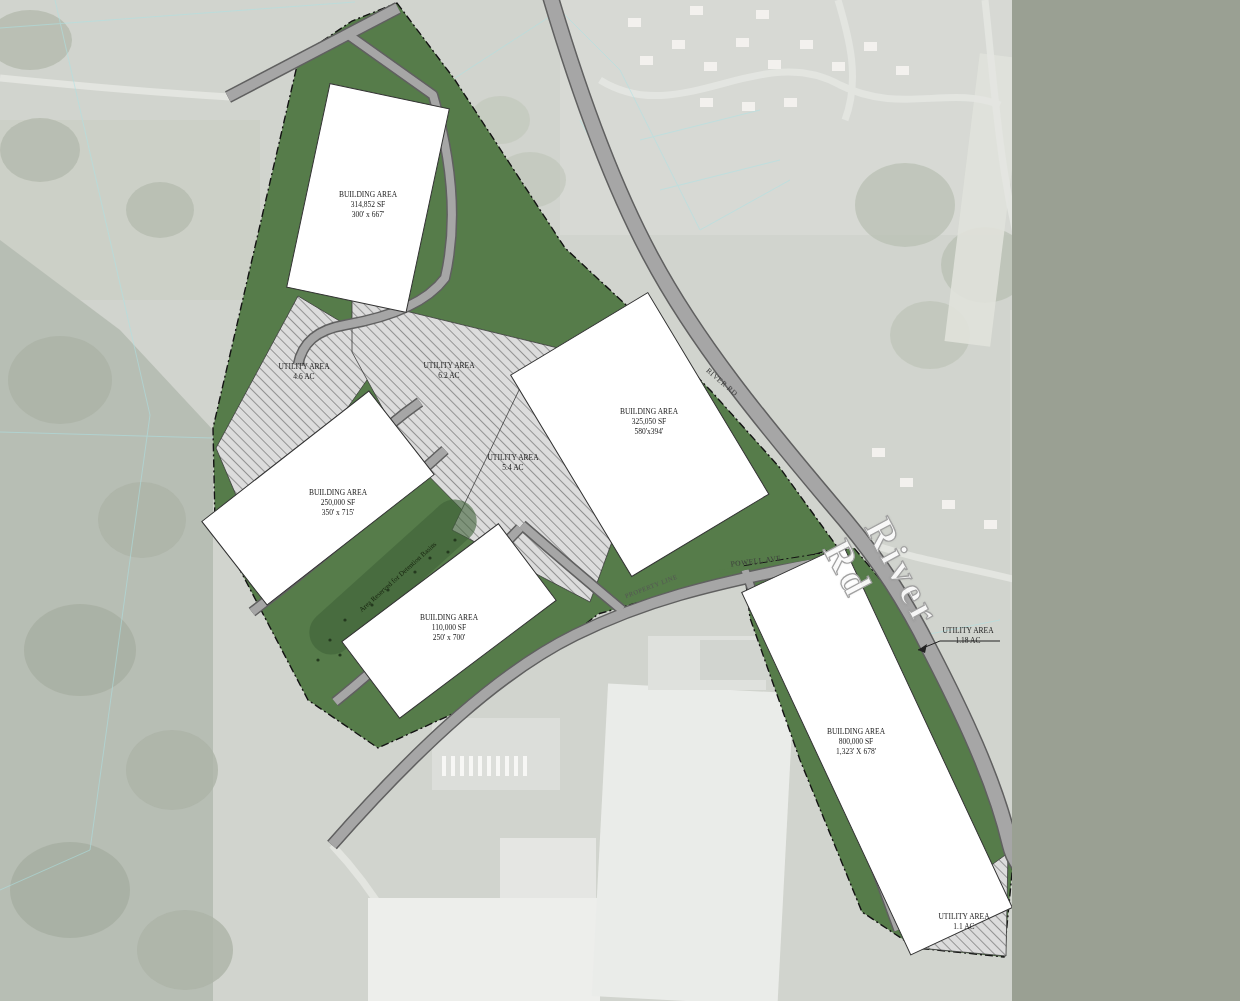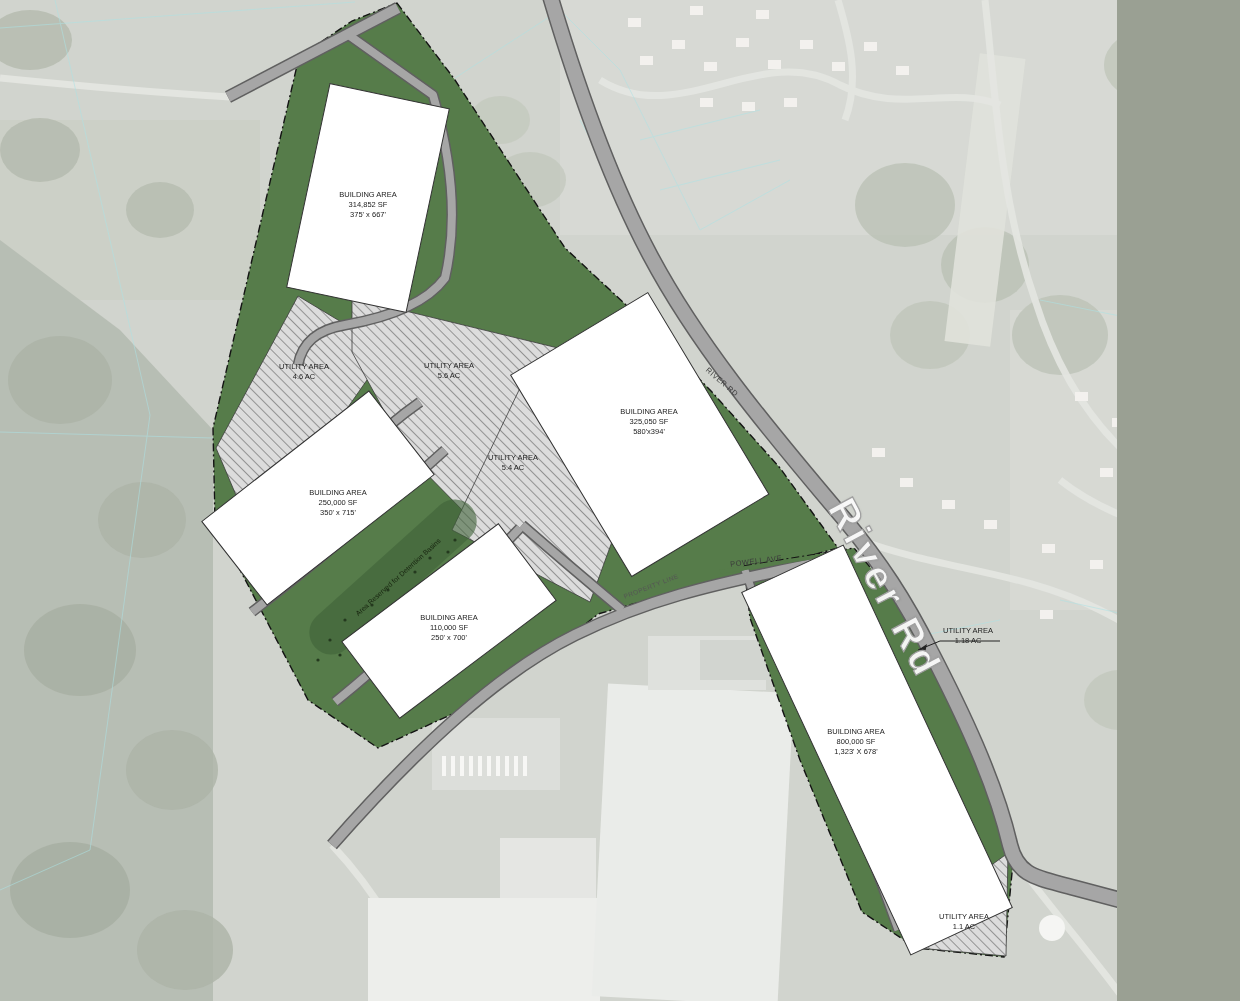--- a/index.html
+++ b/index.html
@@ -1,17 +1,17 @@
 <!DOCTYPE html>
 <html><head>
 <meta charset="utf-8">
 <style>
   html,body{margin:0;padding:0;background:#9aa093;}
-  .stage{position:relative;width:1117px;height:1001px;overflow:hidden;
-         background:#b7bcb2;font-family:Liberation Sans, sans-serif;}
+  .stage{position:relative;width:1012px;height:1001px;overflow:hidden;
+         background:#b7bcb2;font-family:Liberation Serif, serif;}
   .stage svg{position:absolute;left:0;top:0;}
   .lbl{position:absolute;transform:translate(-50%,-50%);text-align:center;
        color:#222;font-size:7.5px;line-height:1.3;white-space:nowrap;z-index:40;}
   .river-big{position:absolute;left:885px;top:588px;z-index:35;
       transform:translate(-50%,-50%) rotate(62deg);
       font-size:40px;font-weight:700;letter-spacing:4px;
       color:rgba(255,255,255,0.92);-webkit-text-stroke:1.2px #a0a0a0;
       text-shadow:0 0 2px rgba(120,120,120,.5);}
   .road-small{position:absolute;z-index:36;font-size:7.5px;color:#3c3c3c;
       letter-spacing:.5px;white-space:nowrap;}
@@ -216,21 +216,21 @@
 
   <g stroke="#222" stroke-width="1" fill="none">
     <path d="M1000,641 L940,641 L918,650"></path>
     <path d="M918,650 L927,644 L925,653 Z" fill="#222" stroke="none"></path>
   </g>
 </svg>
 
 <div class="lbl" style="left:368px;top:205px">
   <div>BUILDING AREA</div>
   <div>314,852 SF</div>
-  <div>375' x 667'</div>
+  <div>300' x 667'</div>
 </div>
 <div class="lbl" style="left:338px;top:503px">
   <div>BUILDING AREA</div>
   <div>250,000 SF</div>
   <div>350' x 715'</div>
 </div>
 <div class="lbl" style="left:449px;top:628px">
   <div>BUILDING AREA</div>
   <div>110,000 SF</div>
   <div>250' x 700'</div>
@@ -245,21 +245,21 @@
   <div>800,000 SF</div>
   <div>1,323' X 678'</div>
 </div>
 
 <div class="lbl" style="left:304px;top:372px">
   <div>UTILITY AREA</div>
   <div>4.6 AC</div>
 </div>
 <div class="lbl" style="left:449px;top:371px">
   <div>UTILITY AREA</div>
-  <div>5.6 AC</div>
+  <div>6.2 AC</div>
 </div>
 <div class="lbl" style="left:513px;top:463px">
   <div>UTILITY AREA</div>
   <div>5.4 AC</div>
 </div>
 <div class="lbl" style="left:968px;top:636px">
   <div>UTILITY AREA</div>
   <div>1.18 AC</div>
 </div>
 <div class="lbl" style="left:964px;top:922px">

